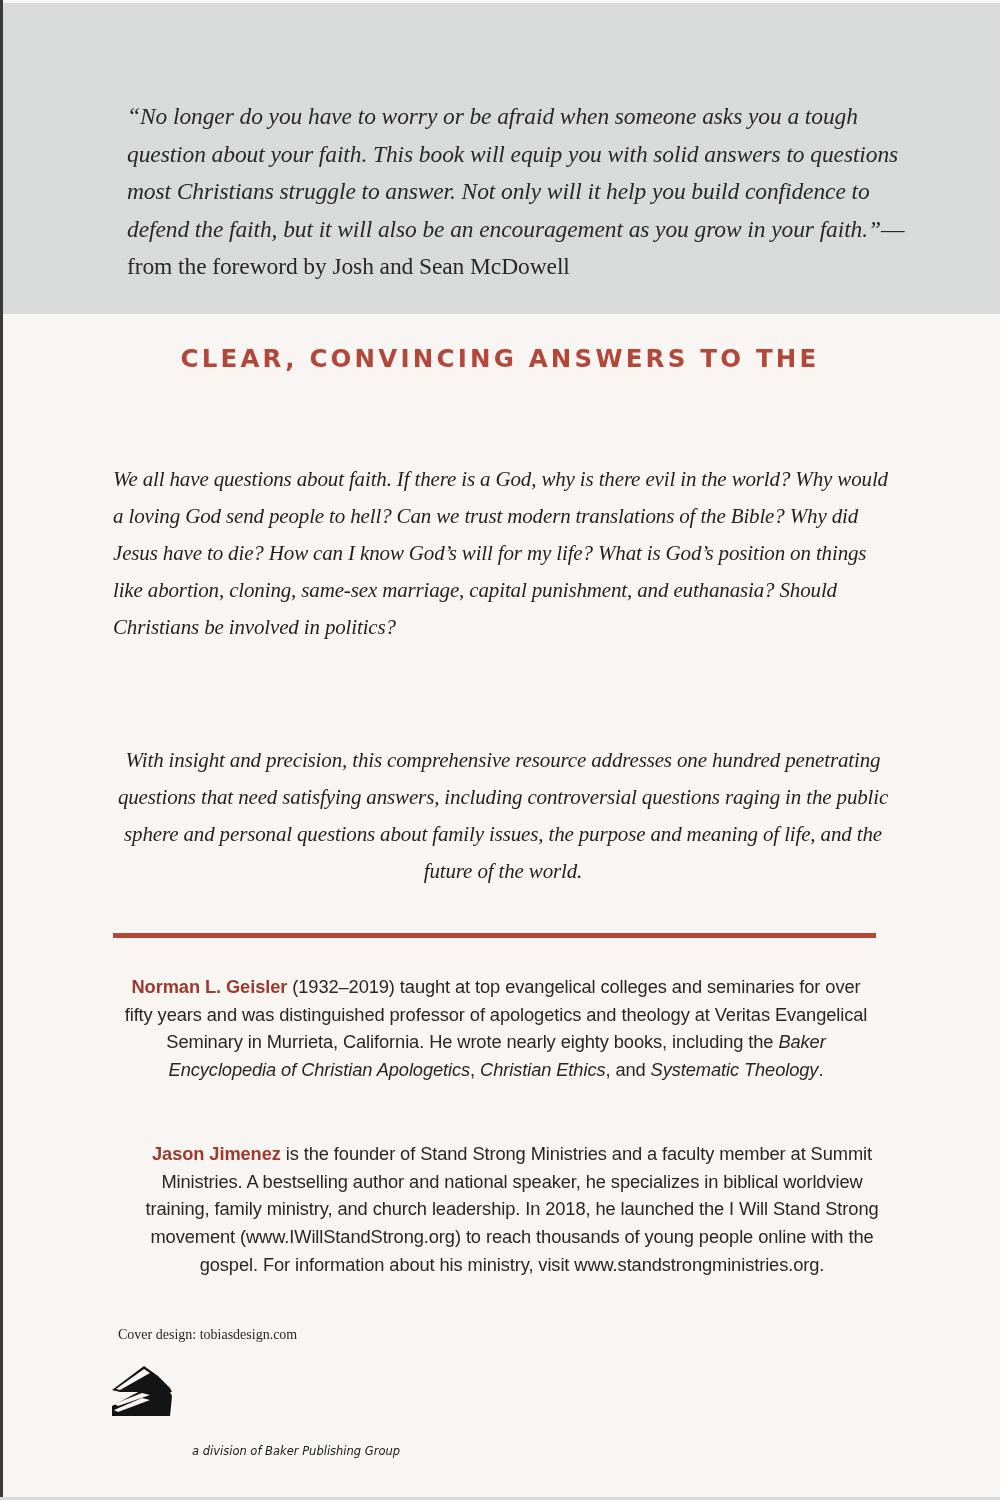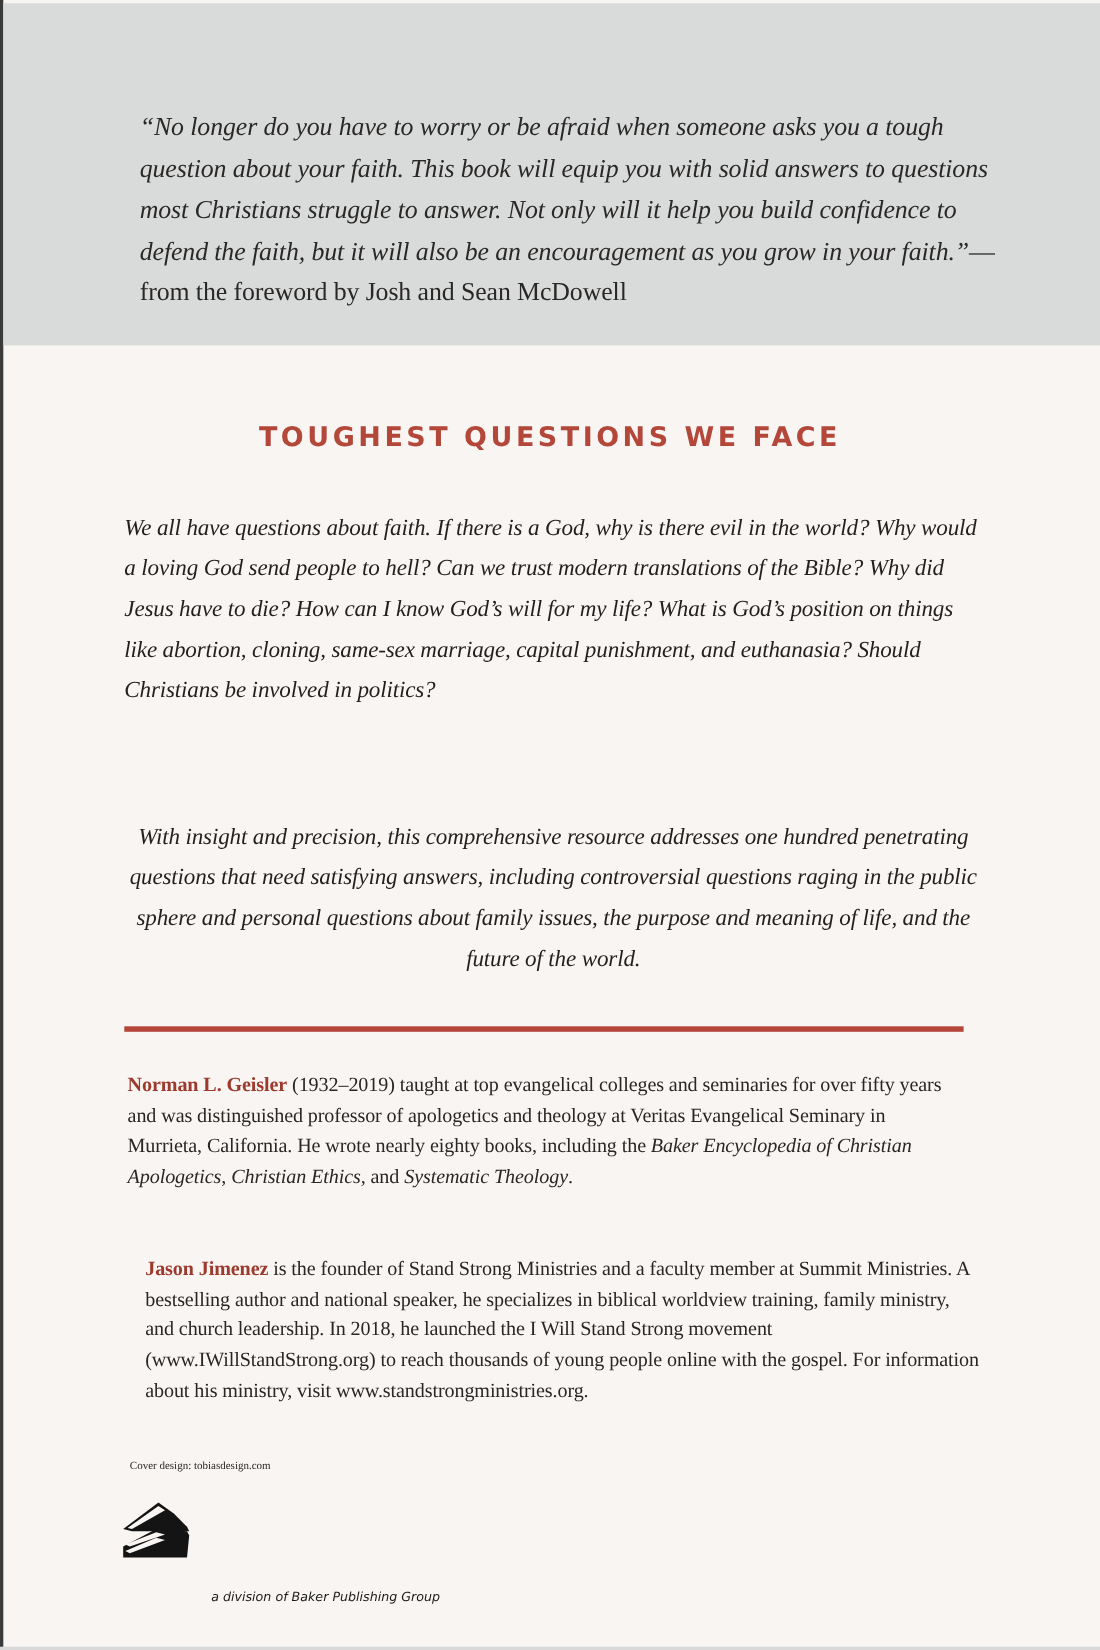--- a/index.html
+++ b/index.html
@@ -93,40 +93,41 @@
       top: 933px;
       width: 763px;
       height: 5px;
       background: #b4473a;
     }
     .bio {
       position: absolute;
       left: 116px;
       width: 760px;
       margin: 0;
-      font-family: Liberation Serif, serif;
+      font-family: Liberation Sans, sans-serif;
       font-size: 18.3px;
       line-height: 27.7px;
       color: #2a2624;
       letter-spacing: -0.1px;
+      text-align: center;
     }
     .bio1 { top: 973px; }
     .bio2 { top: 1140px; margin-left: 16px; }
     .bio .name {
       font-weight: bold;
       color: #9c3a2d;
     }
     .bio em { font-style: italic; }
     .credit {
       position: absolute;
       left: 118px;
       top: 1327px;
       margin: 0;
       font-family: "Liberation Serif", "DejaVu Serif", serif;
-      font-size: 10px;
+      font-size: 14px;
       color: #2a2624;
     }
     .logo {
       position: absolute;
       left: 110px;
       top: 1362px;
       width: 300px;
       height: 80px;
     }
     .logo-icon {
@@ -161,21 +162,21 @@
 </head>
 <body>
 
 <div class="page"></div>
 <div class="edge-left"></div>
 <div class="edge-bottom"></div>
 
 <div class="quote-band"></div>
 <p class="quote"><span>“No longer do you have to worry or be afraid when someone asks you a tough question about your faith. This book will equip you with solid answers to questions most Christians struggle to answer. Not only will it help you build confidence to defend the faith, but it will also be an encouragement as you grow in your faith.”</span><span class="attribution">—from the foreword by Josh and Sean McDowell</span></p>
 
-<h2 class="headline"><br><span>TOUGHEST QUESTIONS WE FACE</span></h2>
+<h2 class="headline"><span>CLEAR, CONVINCING ANSWERS TO THE</span><br></h2>
 
 <p class="para para1">We all have questions about faith. If there is a God, why is there evil in the world? Why would a loving God send people to hell? Can we trust modern translations of the Bible? Why did Jesus have to die? How can I know God’s will for my life? What is God’s position on things like abortion, cloning, same-sex marriage, capital punish­ment, and euthanasia? Should Christians be involved in politics?</p>
 <p class="para para2">With insight and precision, this comprehensive resource addresses one hundred penetrating questions that need satisfying answers, including controversial questions raging in the public sphere and personal questions about family issues, the purpose and meaning of life, and the future of the world.</p>
 
 <div class="rule"></div>
 
 <p class="bio bio1"><span class="name">Norman L. Geisler</span><span> (1932–2019) taught at top evangelical colleges and seminaries for over fifty years and was distinguished professor of apologetics and theology at Veritas Evangelical Seminary in Murrieta, California. He wrote nearly eighty books, including the </span><em>Baker Encyclopedia of Christian Apologetics</em><span>, </span><em>Christian Ethics</em><span>, and </span><em>Systematic Theology</em><span>.</span></p>
 
 <p class="bio bio2"><span class="name">Jason Jimenez</span><span> is the founder of Stand Strong Ministries and a faculty member at Summit Ministries. A bestselling author and national speaker, he specializes in biblical worldview training, family ministry, and church leadership. In 2018, he launched the I Will Stand Strong movement (www.IWillStandStrong.org) to reach thousands of young people online with the gospel. For information about his ministry, visit www.standstrongministries.org.</span></p>
 

